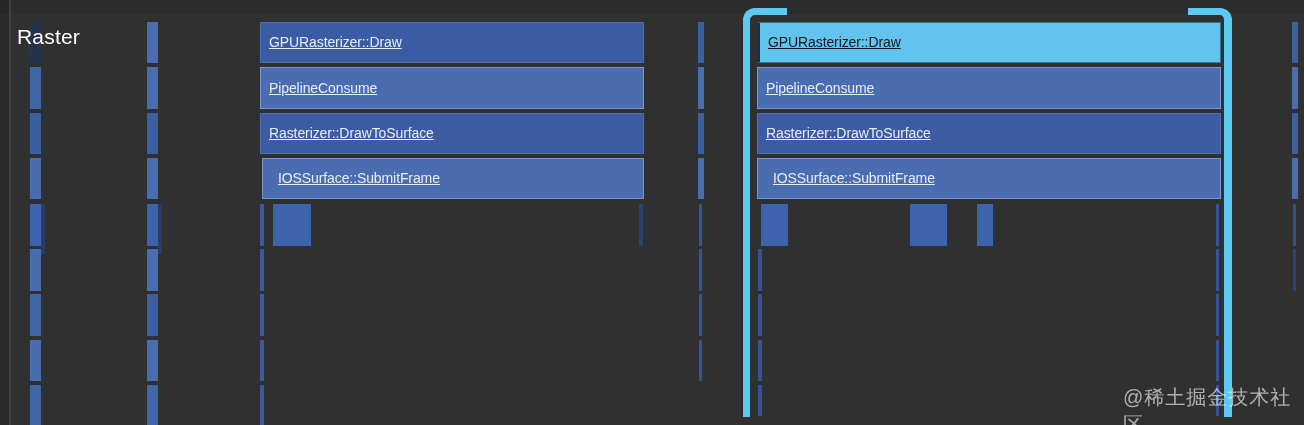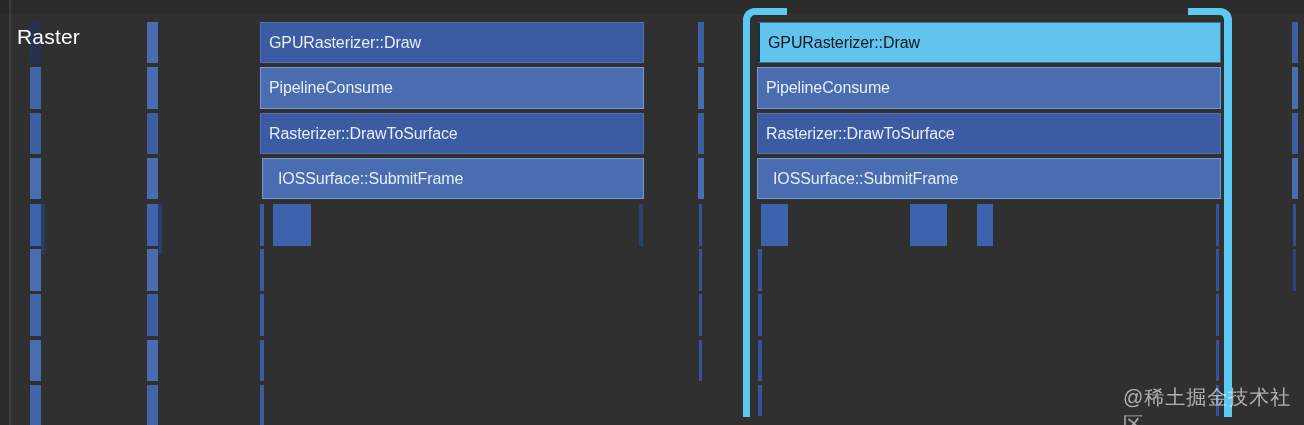--- a/index.html
+++ b/index.html
@@ -12,23 +12,24 @@
   #top-band{position:absolute;left:0;top:0;width:1304px;height:14px;background:rgba(0,0,0,0.07);}
   #left-gutter{position:absolute;left:0;top:0;width:9px;height:425px;background:rgba(0,0,0,0.10);}
   #left-divider{position:absolute;left:9px;top:0;width:2px;height:425px;background:#3e3e3e;}
   #thread-label{
     position:absolute;left:17px;top:25px;
     font-size:21px;font-weight:500;color:#ffffff;letter-spacing:0.2px;
   }
   .bar{position:absolute;box-sizing:border-box;}
   .frame{
     position:absolute;box-sizing:border-box;
-    font-size:16px;letter-spacing:-0.1px;
+    font-size:14px;letter-spacing:-0.1px;
     white-space:nowrap;overflow:hidden;
     padding-left:8px;
+    text-decoration:underline;
   }
   .frame.dark{border:1px solid rgba(125,155,215,0.30);}
   .frame.light{border:1px solid rgba(160,185,230,0.55);}
   .frame.selected{border:1px solid rgba(15,55,75,0.55);border-left:3px solid #17333f;}
   .bracket{position:absolute;box-sizing:border-box;z-index:5;}
   #bracket-left{
     border-left:7px solid;border-top:7px solid;border-top-left-radius:12px;
   }
   #bracket-right{
     border-right:8px solid;border-top:7px solid;border-top-right-radius:12px;

